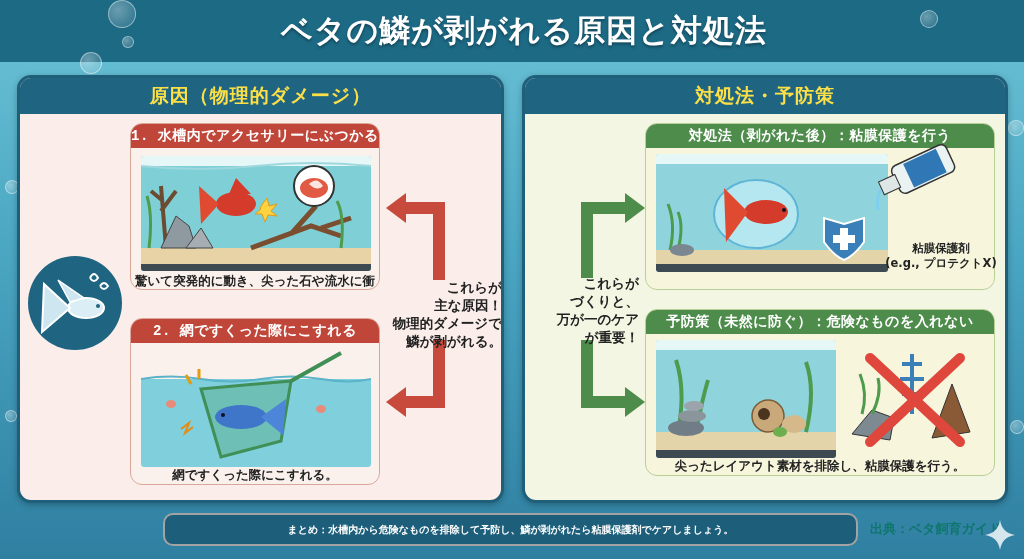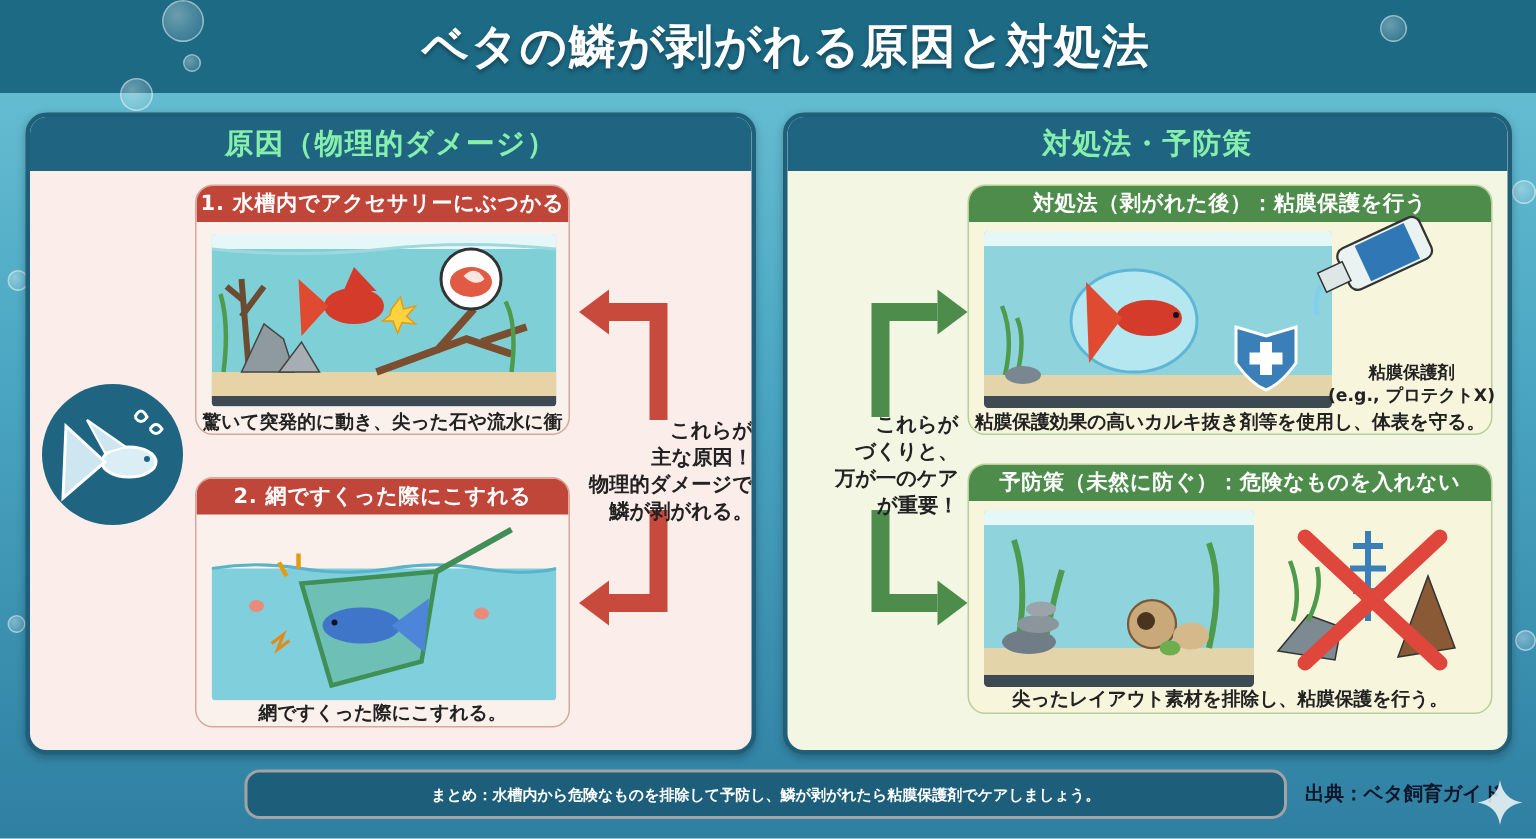--- a/index.html
+++ b/index.html
@@ -27,33 +27,33 @@
   .panel {
     position: absolute; top: 75px; height: 428px;
     border-radius: 14px; overflow: hidden;
     border: 3px solid #1f5f7a;
     box-shadow: 0 2px 6px rgba(0,0,0,.25);
   }
   .panel-left { left: 17px; width: 487px; background: #fbeeea; }
   .panel-right { left: 522px; width: 486px; background: #f2f6e3; }
   .panel-header {
     height: 36px; background: #1f6582;
-    color: #86efac; font-size: 19px; font-weight: bold;
+    color: #fde047; font-size: 19px; font-weight: bold;
     display: flex; align-items: center; justify-content: center;
     letter-spacing: 1px;
   }
   .card {
     position: absolute; border-radius: 12px; overflow: hidden;
     border: 1.5px solid;
   }
   .card-red { border-color: #d8a79a; background: #fbf1ec; }
   .card-green { border-color: #b9cf98; background: #f7f5dc; }
   .card-title {
     height: 24px; color: #fff; font-size: 14px; font-weight: bold;
-    display: flex; align-items: center; justify-content: center; letter-spacing: .5px;
+    display: flex; align-items: center; justify-content: center; letter-spacing: .5px; font-family: Liberation Mono, monospace;
   }
   .card-red .card-title { background: #c0463a; }
   .card-green .card-title { background: #4d8c4a; }
   .scene {
     position: absolute; left: 10px; top: 32px; border-radius: 3px; overflow: hidden;
   }
   .caption {
     position: absolute; left: 0; right: 0; text-align: center;
     font-size: 12.5px; font-weight: bold; color: #222;
   }
@@ -61,21 +61,21 @@
     position: absolute; text-align: right; font-size: 13.5px; font-weight: bold;
     color: #222; line-height: 18px;
   }
   .summary {
     position: absolute; left: 163px; top: 513px; width: 695px; height: 33px;
     border: 2px solid #a3a3a3; border-radius: 10px; background: #1d5f7b;
     color: #fff; font-size: 10px; font-weight: bold;
     display: flex; align-items: center; justify-content: center;
   }
   .source {
-    position: absolute; left: 870px; top: 520px; color: #0f172a;
+    position: absolute; left: 870px; top: 520px; color: #0f766e;
     font-size: 13px; font-weight: bold;
   }
   .badge-fish {
     position: absolute; left: 28px; top: 256px; width: 94px; height: 94px;
     border-radius: 50%; background: #1f6582;
   }
   .label-agent {
     position: absolute; left: 866px; top: 168px; width: 140px; text-align: center;
     font-size: 11.5px; font-weight: bold; color: #222; line-height: 15px;
   }
@@ -195,21 +195,20 @@
     </div>
 
     <svg style="position:absolute;left:218px;top:18px;" width="100" height="70" viewBox="0 0 100 70">
       <g transform="rotate(-25 55 30)">
         <rect x="30" y="14" width="60" height="30" rx="6" fill="#eaf3f1" stroke="#333" stroke-width="1.5"></rect>
         <rect x="44" y="16" width="36" height="26" fill="#2f78b5"></rect>
         <rect x="14" y="22" width="18" height="14" fill="#dfe6e6" stroke="#333" stroke-width="1"></rect>
       </g>
       <path d="M16 48 Q 12 60 14 68" stroke="#7fd0ef" stroke-width="3" fill="none"></path>
     </svg>
-    <div class="caption" style="top:149px;">粘膜保護効果の高いカルキ抜き剤等を使用し、体表を守る。</div>
   </div>
   <div class="label-agent" style="left:346px;top:163px;">
     <div>粘膜保護剤</div>
     <div>(e.g., プロテクトX)</div>
   </div>
 
   <div class="card card-green" style="left:120px;top:231px;width:350px;height:167px;">
     <div class="card-title">予防策（未然に防ぐ）：危険なものを入れない</div>
     <div class="scene" style="width:180px;height:118px;top:30px;">
       <svg width="180" height="118" viewBox="0 0 180 118">

